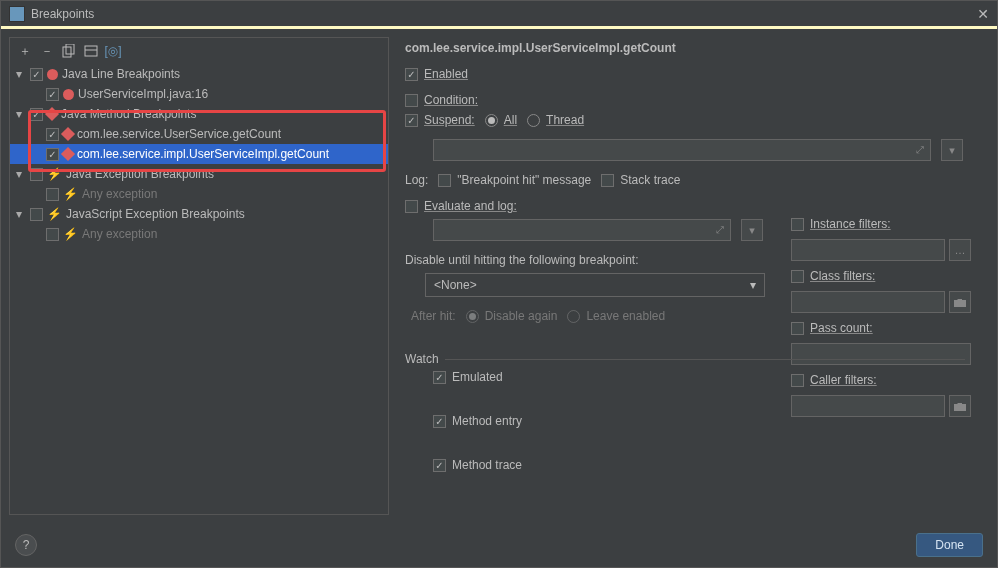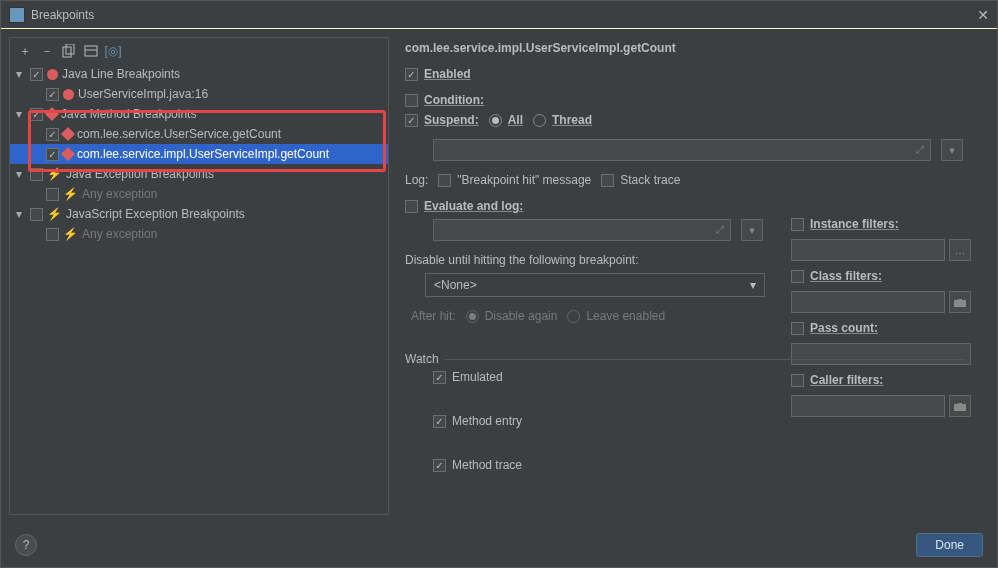--- a/index.html
+++ b/index.html
@@ -1,18 +1,18 @@
 <!DOCTYPE html>
 <html><head>
 <meta charset="utf-8">
 <style>
 * { box-sizing: border-box; margin: 0; padding: 0; font-family: "Segoe UI", Arial, sans-serif; }
 body { background: #2b2b2b; color: #bbbbbb; font-size: 12px; width: 998px; height: 568px; overflow: hidden; }
 .dialog { width: 998px; height: 568px; background: #3c3f41; border: 1px solid #555; display: flex; flex-direction: column; }
-.titlebar { height: 28px; display: flex; align-items: center; padding: 0 8px; background: #3c3f41; border-bottom: 1px solid #fef9c3; }
+.titlebar { height: 28px; display: flex; align-items: center; padding: 0 8px; background: #3c3f41; border-bottom: 3px solid #fef9c3; }
 .titlebar .icon { width: 16px; height: 16px; background: #6897bb; border: 1px solid #333; margin-right: 6px; }
 .titlebar .title { color: #bbb; font-size: 12px; }
 .titlebar .close { margin-left: auto; color: #bbb; font-size: 14px; cursor: pointer; }
 .body { flex: 1; display: flex; padding: 8px; gap: 8px; }
 .left { width: 380px; display: flex; flex-direction: column; border: 1px solid #555; background: #3c3f41; }
 .toolbar { display: flex; align-items: center; gap: 8px; padding: 6px 8px; }
 .toolbar .ticon { width: 14px; height: 14px; color: #bbb; cursor: pointer; display: inline-flex; align-items: center; justify-content: center; }
 .tree { flex: 1; overflow: auto; padding-bottom: 6px; }
 .row { display: flex; align-items: center; height: 20px; padding-left: var(--indent, 6px); gap: 4px; white-space: nowrap; }
 .row.group { color: #bbb; }
@@ -23,21 +23,21 @@
 .cb.checked::after { content: "✓"; }
 .bp-circle { width: 11px; height: 11px; border-radius: 50%; background: #db5c5c; display: inline-block; }
 .bp-diamond { width: 10px; height: 10px; background: #db5c5c; transform: rotate(45deg); display: inline-block; }
 .bp-bolt { color: #db5c5c; font-size: 12px; }
 .hlbox { position: absolute; border: 3px solid #e64545; pointer-events: none; border-radius: 3px; }
 .right { flex: 1; display: flex; flex-direction: column; padding: 0 10px 0 8px; position: relative; }
 .right .crumb { color: #bbb; font-weight: bold; font-size: 12px; margin: 4px 0 12px 0; }
 .frow { display: flex; align-items: center; gap: 10px; margin-bottom: 12px; }
 .frow.tight { margin-bottom: 6px; }
 label.ck { display: flex; align-items: center; gap: 6px; cursor: pointer; }
-.und { text-decoration: underline; text-decoration-color: #888; font-weight: bold; }
+.und { text-decoration: underline; text-decoration-color: #888; }
 .radio { width: 13px; height: 13px; border: 1px solid #888; border-radius: 50%; display: inline-flex; align-items: center; justify-content: center; }
 .radio.checked::after { content: ""; width: 7px; height: 7px; background: #bbb; border-radius: 50%; }
 .field { flex: 1; }
 .tfield { height: 22px; background: #45494a; border: 1px solid #646464; display: flex; align-items: center; padding: 0 6px; color: #888; }
 .expand-icon { margin-left: auto; color: #888; font-size: 10px; }
 .dd { height: 24px; background: #3c3f41; border: 1px solid #646464; display: flex; align-items: center; padding: 0 8px; cursor: pointer; }
 .dd .arrow { margin-left: auto; }
 .rcol { position: absolute; right: 18px; top: 180px; width: 180px; display: flex; flex-direction: column; gap: 8px; }
 .rcol .lbl { display: flex; align-items: center; gap: 6px; }
 .rcol .inp { display: flex; gap: 4px; }

